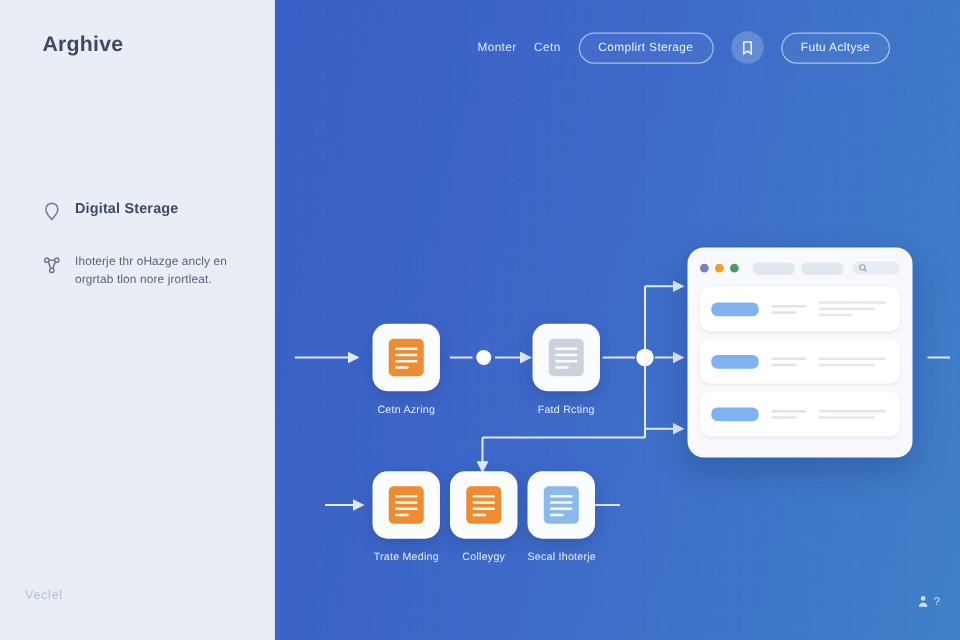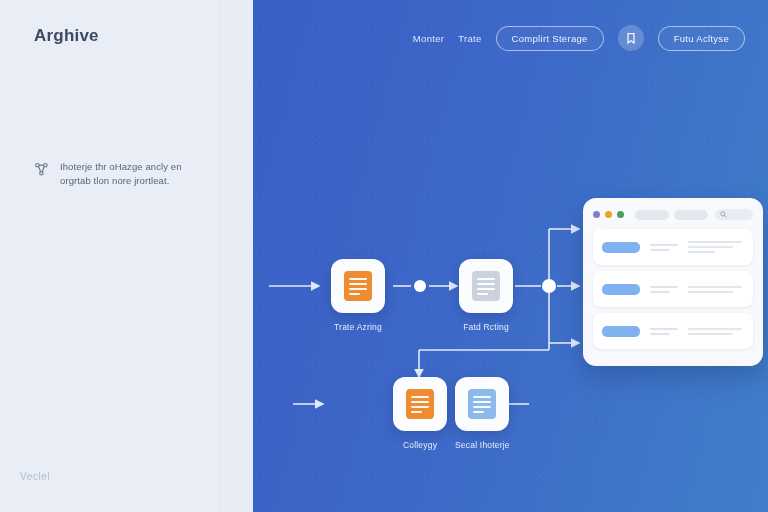--- a/index.html
+++ b/index.html
@@ -6,21 +6,20 @@
   html, body {
     width: 768px; height: 512px;
     overflow: hidden;
     font-family: "Liberation Sans", sans-serif;
     background: #e8ecf5;
   }
   .stage {
     position: relative;
     width: 768px; height: 512px;
     display: flex;
-    gap: 33px;
   }
 
   
   .sidebar {
     position: relative;
     width: 220px; height: 512px;
     background: #e9edf6;
     flex: 0 0 220px;
     border-right: 1px solid #dde3f0;
   }
@@ -246,20 +245,28 @@
 </head>
 <body>
 
 <div class="stage">
 
   <aside class="sidebar">
     <div class="brand">Arghive</div>
 
     <div class="side-list">
 
+      <div class="side-item">
+        <span class="side-ico">
+          <svg width="15" height="16" viewBox="0 0 15 16" fill="none" stroke="currentColor" stroke-width="1.2">
+            <path d="M7.5 14.5C7.5 14.5 12.3 9.8 12.3 6.3A4.8 4.8 0 0 0 2.7 6.3C2.7 9.8 7.5 14.5 7.5 14.5Z"></path>
+          </svg>
+        </span>
+        <span class="side-head">Digital Sterage</span>
+      </div>
 
 
       <div class="side-item">
         <span class="side-ico">
           <svg width="15" height="16" viewBox="0 0 15 16" fill="none" stroke="currentColor" stroke-width="1.2">
             <circle cx="3.4" cy="4.2" r="1.7"></circle>
             <circle cx="11.4" cy="4.2" r="1.7"></circle>
             <circle cx="7.4" cy="12.3" r="1.7"></circle>
             <path d="M4.6 5.5l2 5.2M10.2 5.5l-1.9 5.2M5.1 4.2h4.6"></path>
           </svg>
@@ -270,21 +277,21 @@
     </div>
 
     <div class="watermark">Veclel</div>
   </aside>
 
   <section class="main">
     <div class="noise"></div>
 
     <nav class="topnav">
       <span class="nav-link">Monter</span>
-      <span class="nav-link">Trate</span>
+      <span class="nav-link">Cetn</span>
       <span class="nav-pill">Complirt Sterage</span>
       <span class="nav-iconbtn">
         <svg width="12" height="13" viewBox="0 0 12 13" fill="none" stroke="currentColor" stroke-width="1.3">
           <path d="M3 1.6h6v9.3L6 8.8 3 10.9z"></path>
         </svg>
       </span>
       <span class="nav-pill">Futu Acltyse</span>
     </nav>
 
     <div class="flow">
@@ -329,35 +336,46 @@
 
       <div class="node" style="left:78px; top:259px;">
         <div class="tile">
           <div class="doc orange">
             <i></i>
               <i></i>
               <i></i>
               <i class="s"></i>
           </div>
         </div>
-        <div class="cap">Trate Azring</div>
+        <div class="cap">Cetn Azring</div>
       </div>
 
       <div class="node" style="left:206px; top:259px;">
         <div class="tile">
           <div class="doc grey">
             <i></i>
               <i></i>
               <i></i>
               <i class="s"></i>
           </div>
         </div>
         <div class="cap">Fatd Rcting</div>
       </div>
 
+      <div class="node" style="left:78px; top:377px;">
+        <div class="tile">
+          <div class="doc orange">
+            <i></i>
+              <i></i>
+              <i></i>
+              <i class="s"></i>
+          </div>
+        </div>
+        <div class="cap">Trate Meding</div>
+      </div>
 
       <div class="node" style="left:140px; top:377px;">
         <div class="tile">
           <div class="doc orange">
             <i></i>
               <i></i>
               <i></i>
               <i class="s"></i>
           </div>
         </div>

